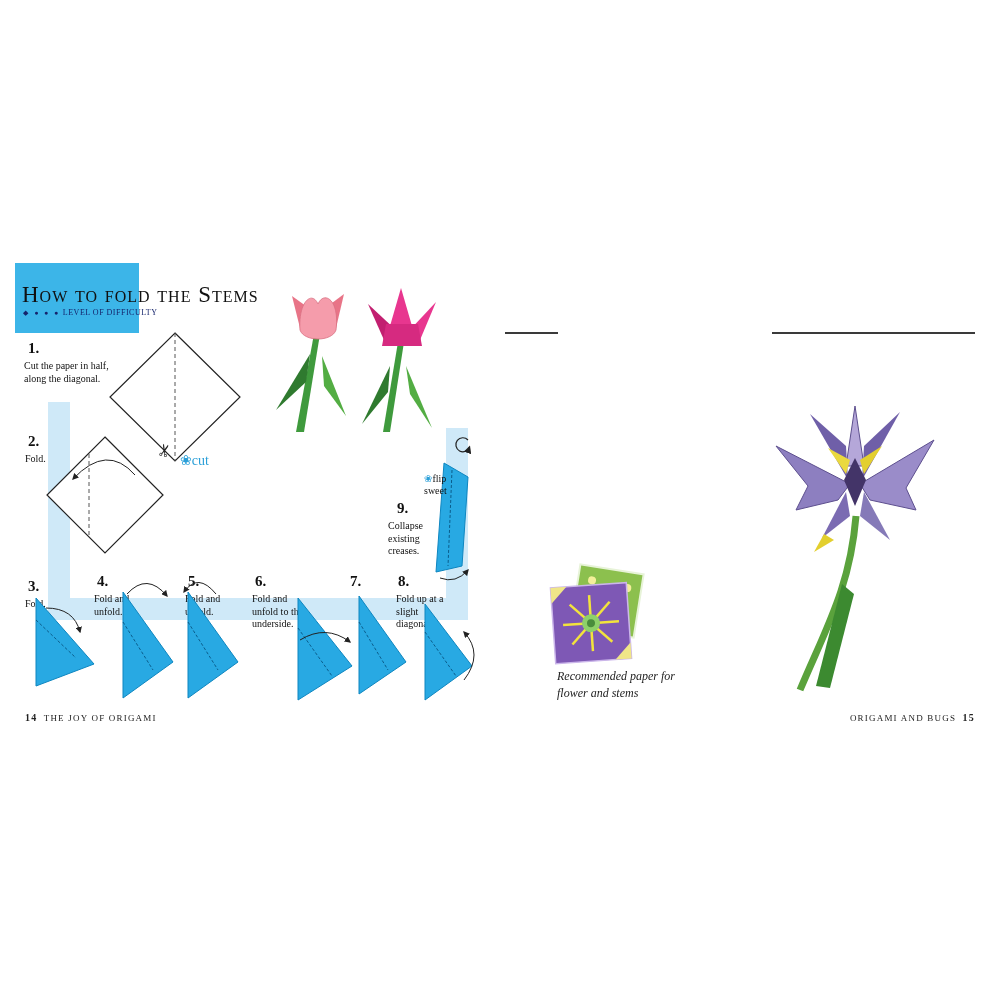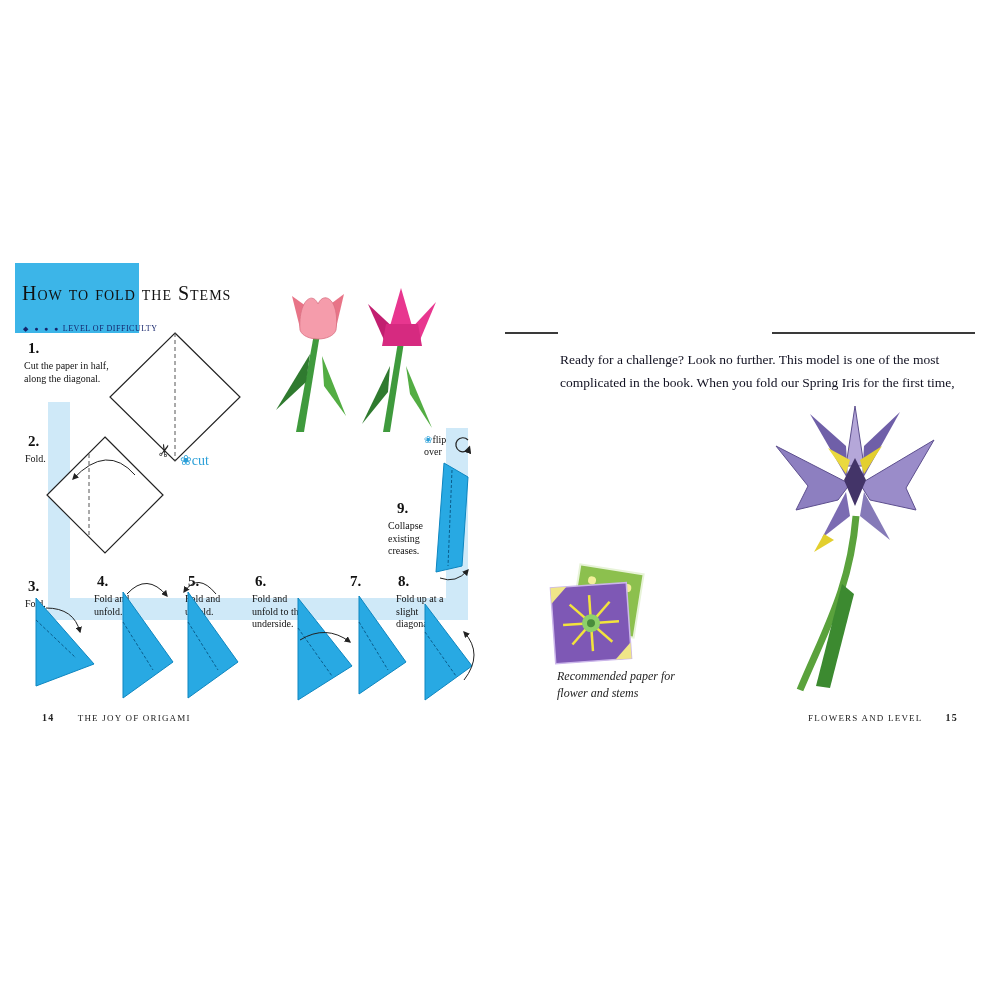--- a/index.html
+++ b/index.html
@@ -5,34 +5,34 @@
   html,body{margin:0;padding:0;background:#ffffff;}
   .spread{
     position:relative;width:1000px;height:1000px;background:#ffffff;
     font-family:"Liberation Serif", serif;color:#161616;overflow:hidden;
   }
   .abs{position:absolute;}
   
   .guide{background:#cfe9f8;}
   .header-box{background:#3cb5e8;}
   .page-title{
-    font-variant:small-caps;font-size:20px;letter-spacing:1px;color:#101010;
+    font-variant:small-caps;font-size:23px;letter-spacing:1px;color:#101010;
     white-space:nowrap;font-weight:500;
   }
   .difficulty{font-size:8px;color:#15246b;letter-spacing:.5px;white-space:nowrap;}
   .difficulty .markers{font-size:7px;letter-spacing:2px;}
   .step-num{font-size:15px;font-weight:bold;color:#111;}
   .step-cap{font-size:10px;line-height:1.25;color:#111;}
   .note{font-size:10px;line-height:1.3;color:#111;}
   .blue-glyph{color:#2a9fd8;}
   .cut-label{font-size:14px;color:#2a9fd8;}
   .scissors{font-size:17px;color:#222;transform:rotate(-75deg);display:inline-block;}
-  .flip-note{font-size:10px;line-height:1.2;color:#111;}
+  .flip-note{font-size:10px;line-height:1.2;color:#111;margin-top:39px;}
   .footer{font-size:9px;letter-spacing:1.2px;color:#222;white-space:nowrap;}
-  .footer b{font-size:10px;margin:0 20px;}
+  .footer b{font-size:10px;margin:0 3px;}
   
   .iris-title{font-size:44px;letter-spacing:1px;color:#101010;white-space:nowrap;}
   .rule{background:#3a3a3a;height:2px;}
   .body-text{font-size:13.5px;line-height:23px;color:#101020;}
   .paper-caption{font-size:12px;font-style:italic;line-height:1.4;color:#222;}
   svg{display:block;}
 </style>
 </head>
 <body>
 
@@ -45,21 +45,21 @@
 </svg>
 
 <div class="spread">
 
   <div class="abs guide" style="left:48px;top:402px;width:22px;height:218px"></div>
   <div class="abs guide" style="left:48px;top:598px;width:420px;height:22px"></div>
   <div class="abs guide" style="left:446px;top:428px;width:22px;height:192px"></div>
 
   <div class="abs header-box" style="left:15px;top:263px;width:124px;height:70px"></div>
   <div class="abs page-title" style="left:22px;top:282px">How to fold the Stems</div>
-  <div class="abs difficulty" style="left:23px;top:324px">
+  <div class="abs difficulty" style="left:23px;top:308px">
     <span class="markers">◆ ● ● ●</span>
     <span>LEVEL OF DIFFICULTY</span>
   </div>
 
   <div class="abs step-num" style="left:28px;top:340px">1.</div>
   <div class="abs step-cap" style="left:24px;top:360px;width:108px">Cut the paper in half, along the diagonal.</div>
   <div class="abs" style="left:108px;top:330px">
     <svg width="135" height="135" viewBox="0 0 135 135">
       <polygon points="67,3 132,67 67,131 2,67" fill="#ffffff" stroke="#222" stroke-width="1.2"></polygon>
       <line x1="67" y1="3" x2="67" y2="131" stroke="#555" stroke-width="1" stroke-dasharray="4,3"></line>
@@ -143,21 +143,21 @@
   <div class="abs" style="left:432px;top:460px">
     <svg width="50" height="124" viewBox="0 0 50 124">
       <polygon points="12,3 36,17 30,106 4,112" fill="#28a9e3" stroke="#0e86c0" stroke-width="1"></polygon>
       <line x1="20" y1="10" x2="16" y2="106" stroke="#0a5d8c" stroke-width="1" stroke-dasharray="3,2"></line>
       <path d="M 8 118 Q 24 124 36 110" fill="none" stroke="#222" stroke-width="1" marker-end="url(#arr)"></path>
     </svg>
   </div>
 
   <div class="abs flip-note" style="left:424px;top:434px;width:34px">
     <span class="blue-glyph">❀</span><span>flip</span><br>
-    <span>over</span>
+    <span>sweet</span>
   </div>
   <div class="abs" style="left:452px;top:436px">
     <svg width="20" height="20" viewBox="0 0 20 20">
       <path d="M 16 4 A 7 7 0 1 0 17.5 11" fill="none" stroke="#222" stroke-width="1.2" marker-end="url(#arr)"></path>
     </svg>
   </div>
 
   <div class="abs" style="left:262px;top:282px">
     <svg width="190" height="152" viewBox="0 0 190 152">
 
@@ -181,21 +181,20 @@
 
 
   <div class="abs footer" style="left:22px;top:712px">
     <b>14</b>
     <span>THE JOY OF ORIGAMI</span>
   </div>
 
   <div class="abs rule" style="left:505px;top:332px;width:53px"></div>
   <div class="abs rule" style="left:772px;top:332px;width:203px"></div>
 
-  <div class="abs body-text" style="left:560px;top:348px;width:440px">Ready for a challenge? Look no further. This model is one of the most complicated in the book. When you fold our Spring Iris for the first time,</div>
 
   <div class="abs" style="left:758px;top:388px">
     <svg width="190" height="320" viewBox="0 0 190 320">
       <path d="M 98 128 C 92 200 68 240 42 302" stroke="#5aa23c" stroke-width="7" fill="none"></path>
       <polygon points="84,196 58,298 72,300 96,206" fill="#3c8a30"></polygon>
       <polygon points="92,96 18,58 50,98 38,122 80,112" fill="#8d7fc0" stroke="#5d4f8e" stroke-width="1"></polygon>
       <polygon points="102,96 176,52 148,100 158,122 112,112" fill="#9a8cc9" stroke="#5d4f8e" stroke-width="1"></polygon>
       <polygon points="90,92 52,26 88,58" fill="#6f5fa8"></polygon>
       <polygon points="104,92 142,24 106,58" fill="#6f5fa8"></polygon>
       <polygon points="88,78 97,18 106,78" fill="#b5a7d9" stroke="#5d4f8e" stroke-width="1"></polygon>
@@ -233,17 +232,17 @@
         <circle cx="46" cy="60" r="9" fill="#8ed06a"></circle>
         <circle cx="46" cy="60" r="4" fill="#4a8c3c"></circle>
         <polygon points="8,22 24,22 8,38" fill="#f0e688"></polygon>
         <polygon points="84,98 68,98 84,82" fill="#f0e688"></polygon>
       </g>
     </svg>
   </div>
   <div class="abs paper-caption" style="left:557px;top:668px;width:130px">Recommended paper for flower and stems</div>
 
   <div class="abs footer" style="left:760px;top:712px;width:218px;text-align:right">
-    <span>FLOWERS AND LEVEL</span>
+    <span>ORIGAMI AND BUGS</span>
     <b>15</b>
   </div>
 
 </div>
 
 </body></html>

